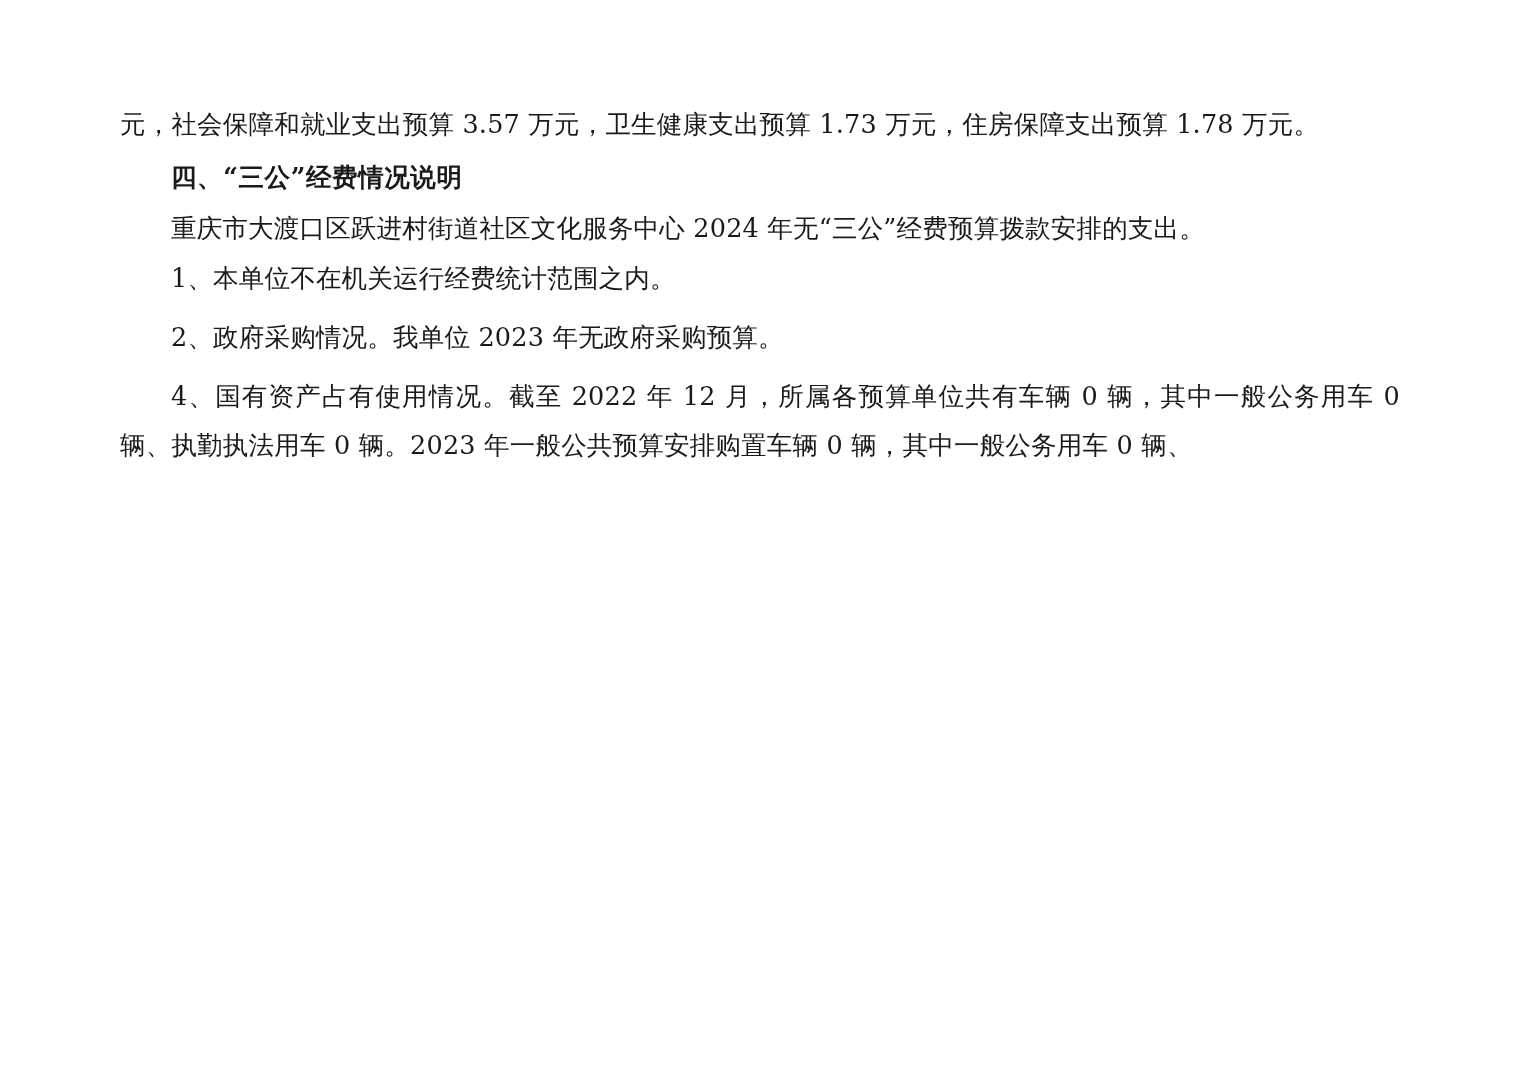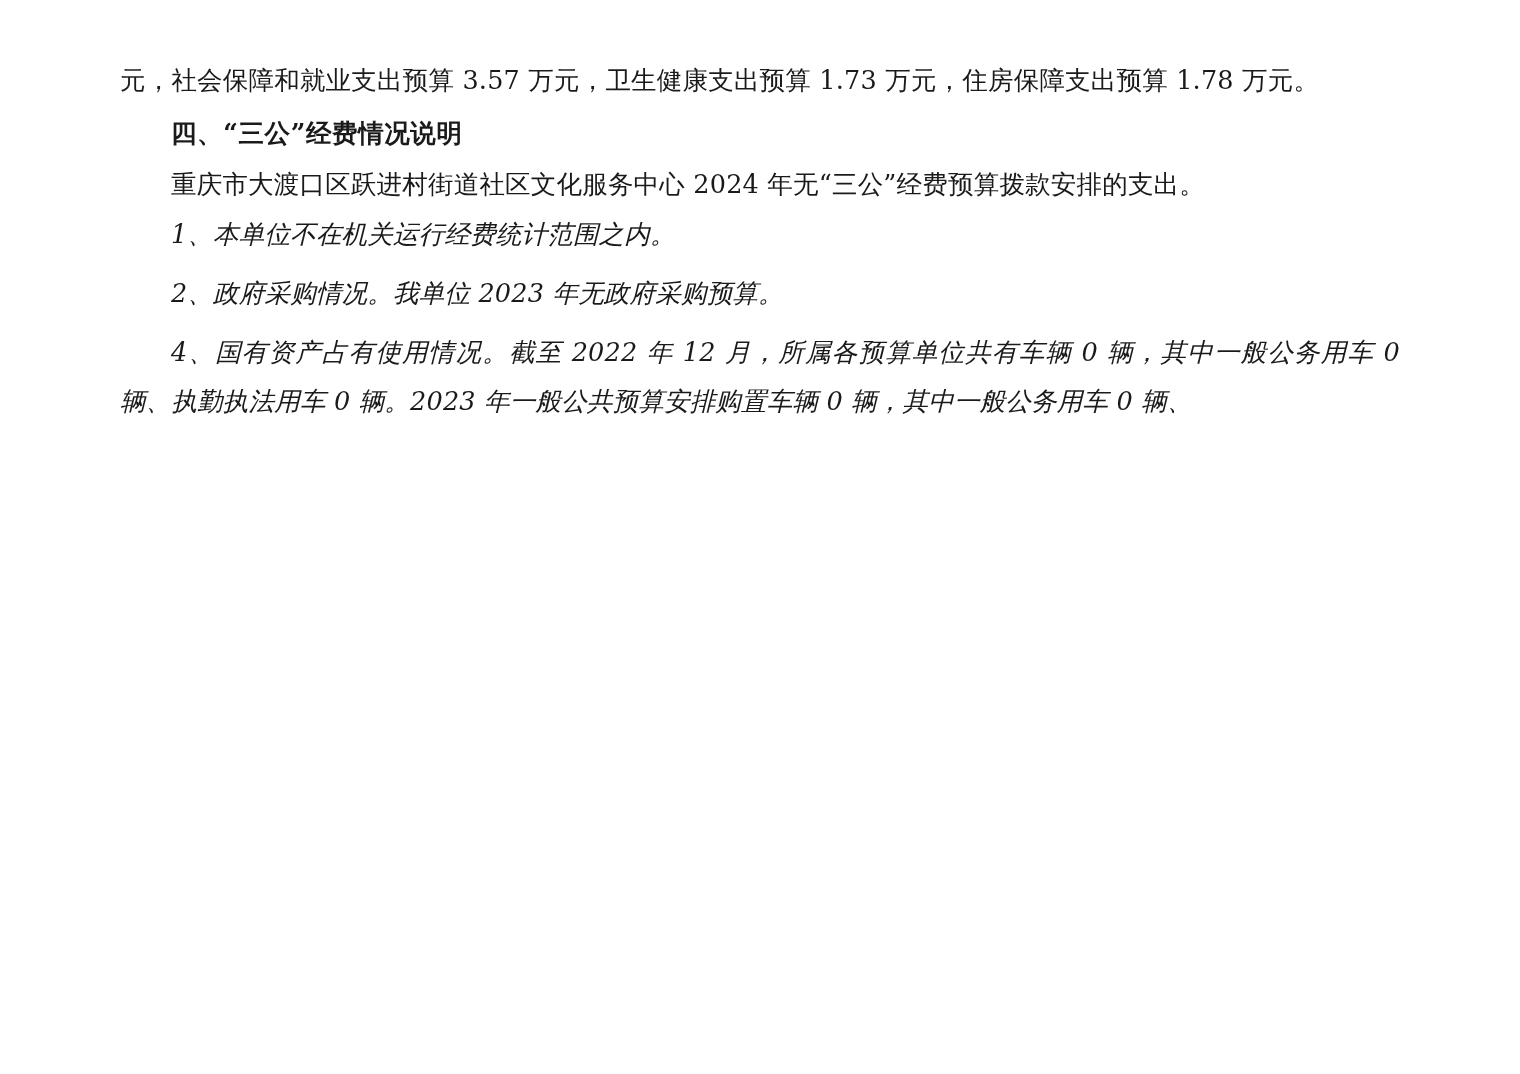--- a/index.html
+++ b/index.html
@@ -12,21 +12,21 @@
     height: 1074px;
     overflow: hidden;
     font-family: "DejaVu Serif", "Liberation Serif", serif;
     color: #1a1a1a;
   }
   .page {
     position: relative;
     width: 1520px;
     height: 1074px;
     box-sizing: border-box;
-    padding: 56px 120px 0 120px;
+    padding: 100px 120px 0 120px;
   }
   .doc-body {
     font-size: 25.5px;
     line-height: 1.92;
     text-align: justify;
     text-justify: inter-ideograph;
     letter-spacing: 0.2px;
   }
   p {
     margin: 0 0 1px 0;
@@ -40,21 +40,20 @@
   .heading {
     font-weight: bold;
     text-indent: 2em;
     margin-top: 4px;
     margin-bottom: 2px;
     letter-spacing: 0.6px;
   }
   .item {
     text-indent: 2em;
     margin-top: 10px;
-    font-style: italic;
   }
   .tight {
     margin-top: 0;
   }
 </style>
 </head>
 <body>
 
 <div class="page">
   <div class="doc-body">

